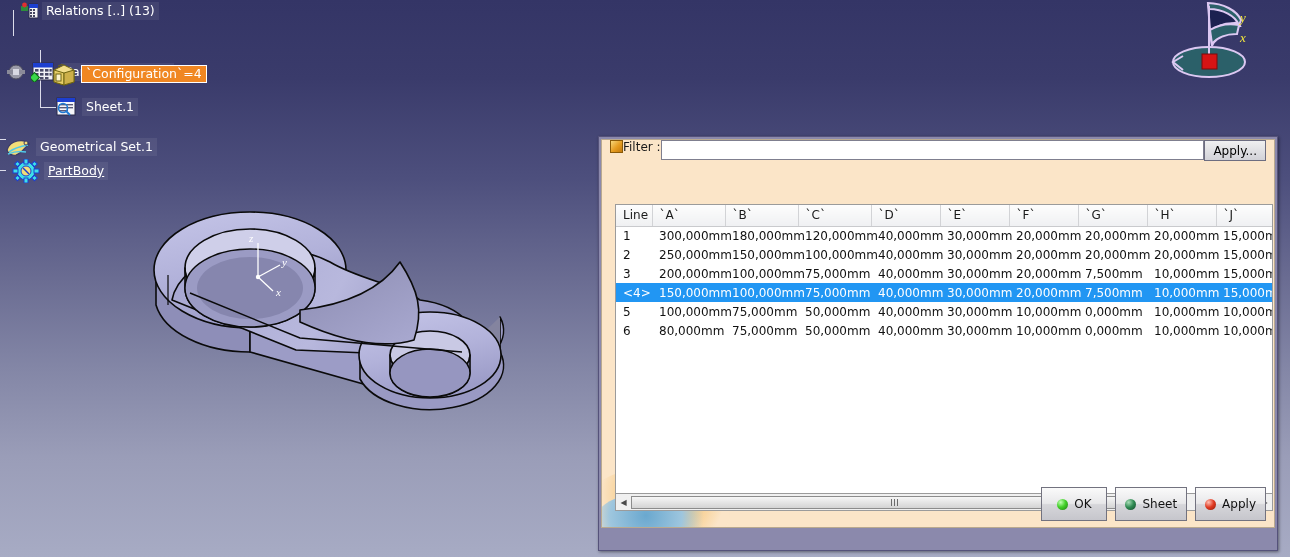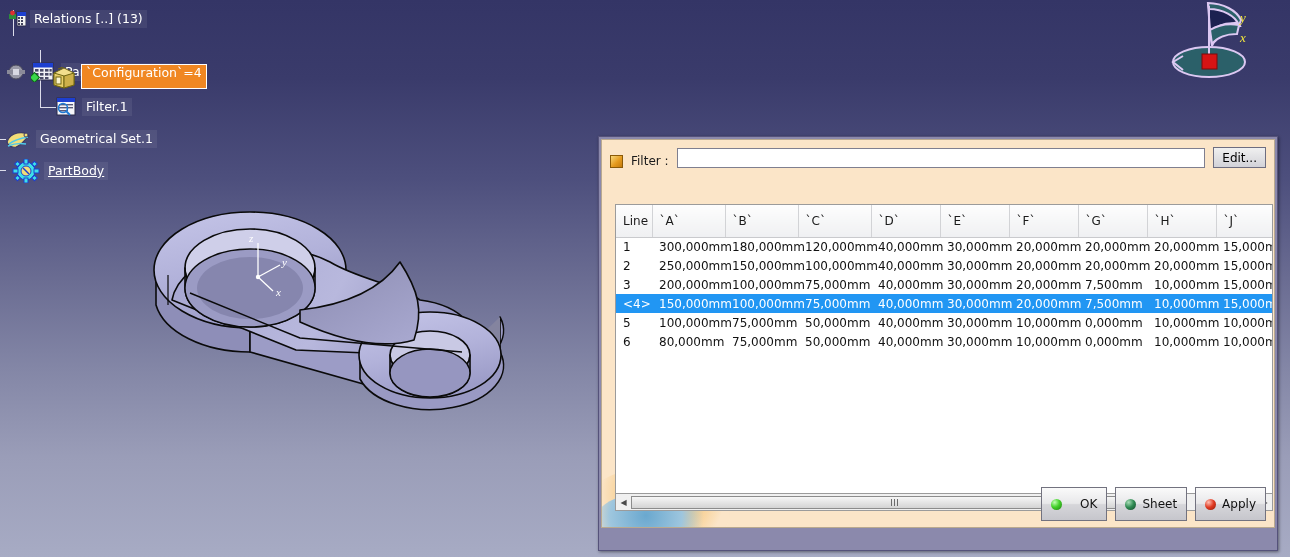--- a/index.html
+++ b/index.html
@@ -52,21 +52,21 @@
   .tree-label {
     color: #ffffff;
     background: rgba(255,255,255,0.07);
     padding: 1px 4px 2px 4px;
     line-height: 15px;
   }
   .tree-label.highlighted {
     background: #f08722;
     color: #ffffff;
     border: 1px solid #ffffff;
-    padding: 0px 4px 8px 4px;
+    padding: 0px 4px 1px 4px;
   }
   .tree-label.underlined { text-decoration: underline; }
 
   .tree-line-v, .tree-line-h {
     position: absolute; background: #dcdcea;
   }
   .tree-line-v { width: 1px; }
   .tree-line-h { height: 1px; }
 
   
@@ -140,24 +140,24 @@
     position: absolute; left: -10px; bottom: -34px;
     width: 120px; height: 70px;
     border-radius: 50%;
     background: radial-gradient(circle at 45% 35%, #6aa8cf 0%, #9ec6de 45%, rgba(251,229,200,0) 72%);
     pointer-events: none;
   }
 
   
   #filter-row {
     position: relative;
-    display: flex; align-items: flex-end;
+    display: flex; align-items: flex-start;
     height: 28px;
     padding: 0 8px;
-    gap: 8px;
+    gap: 0;
   }
   #filter-icon {
     width: 13px; height: 13px;
     background: linear-gradient(135deg, #f7d77a 0%, #e59b1f 55%, #c47a0c 100%);
     border: 1px solid #8a5a08;
     flex: none;
   }
   #filter-label { font-size: 12px; color: #1a1a1a; font-family: "DejaVu Sans", sans-serif; }
   #filter-input {
     flex: 1;
@@ -190,21 +190,21 @@
     overflow: hidden;
   }
   table#grid {
     border-collapse: collapse;
     width: 100%;
     font-family: "DejaVu Sans", sans-serif;
     font-size: 12px;
     table-layout: fixed;
   }
   table#grid th {
-    height: 32px;
+    height: 21px;
     background: linear-gradient(to bottom, #fdfdfd, #eff0f2);
     border-right: 1px solid #d2d3d6;
     border-bottom: 1px solid #c9cacd;
     font-weight: normal;
     text-align: left;
     padding: 0 0 0 7px;
     color: #1b1b1b;
     font-size: 12px;
   }
   table#grid td {
@@ -252,21 +252,21 @@
     position: absolute;
     right: 8px; bottom: 6px;
     display: flex; gap: 8px;
   }
   .dlg-btn {
     height: 22px;
     min-width: 66px;
     padding: 16px 9px;
     background: linear-gradient(to bottom, #fafafa 0%, #e8e8ea 48%, #d6d6da 52%, #c6c6cc 100%);
     border: 1px solid #72727f;
-    display: flex; align-items: center; justify-content: space-between; gap: 6px;
+    display: flex; align-items: center; justify-content: center; gap: 6px;
     font-size: 12px;
     font-family: "DejaVu Sans", sans-serif;
     cursor: pointer;
     color: #111;
   }
   .led { width: 11px; height: 11px; border-radius: 50%; flex: none; }
   .led-ok     { background: radial-gradient(circle at 33% 30%, #c2ffb4 0%, #43d12a 45%, #1d7a10 100%); }
   .led-apply  { background: radial-gradient(circle at 33% 30%, #a9ddb7 0%, #2f8a52 48%, #14452a 100%); }
   .led-cancel { background: radial-gradient(circle at 33% 30%, #ffc0b4 0%, #e03a22 48%, #8b1a08 100%); }
 </style>
@@ -367,21 +367,21 @@
 
   <div id="spec-tree">
 
     <div class="tree-line-v" style="left:13px; top:10px; height:26px;"></div>
     <div class="tree-line-v" style="left:40px; top:50px; height:58px;"></div>
     <div class="tree-line-h" style="left:40px; top:74px; width:16px;"></div>
     <div class="tree-line-h" style="left:40px; top:107px; width:16px;"></div>
     <div class="tree-line-h" style="left:0px; top:139px; width:6px;"></div>
     <div class="tree-line-h" style="left:0px; top:170px; width:6px;"></div>
 
-    <div class="tree-node" style="left:8px; top:2px;margin-top:8px;">
+    <div class="tree-node" style="left:20px; top:2px;">
       <span class="ic ic-relations">
         <svg width="18" height="18" viewBox="0 0 18 18">
           <rect x="1" y="4" width="7" height="5" fill="#2d8c3c"></rect>
           <circle cx="4.5" cy="3" r="2.4" fill="#e03030"></circle>
           <rect x="9" y="2" width="9" height="14" fill="#f2f2f2" stroke="#2a2a4a"></rect>
           <rect x="9" y="2" width="9" height="4" fill="#1d3fd0"></rect>
           <g fill="#44445f">
             <rect x="10" y="7" width="2" height="2"></rect>
               <rect x="13" y="7" width="2" height="2"></rect>
             <rect x="10" y="10" width="2" height="2"></rect>
@@ -445,24 +445,24 @@
           <rect x="3" y="1" width="18" height="4" fill="#1d3fd0"></rect>
           <g fill="#5a5a78">
               <rect x="5" y="7" width="14" height="1.4"></rect>
               <rect x="5" y="10" width="14" height="1.4"></rect>
               <rect x="5" y="13" width="9" height="1.4"></rect>
             </g>
           <circle cx="9" cy="11" r="4.5" fill="none" stroke="#1f7ad4" stroke-width="1.6"></circle>
           <path d="M12,14 L16,18" stroke="#1f7ad4" stroke-width="2"></path>
         </svg>
       </span>
-      <span class="tree-label">Filter.1</span>
+      <span class="tree-label">Sheet.1</span>
     </div>
 
-    <div class="tree-node" style="left:4px; top:128px;">
+    <div class="tree-node" style="left:4px; top:136px;">
       <span class="ic ic-geoset">
         <svg width="28" height="22" viewBox="0 0 28 22">
           <path d="M3,14 C6,4 20,2 25,8 C20,12 18,17 12,19 C8,20 4,18 3,14 Z" fill="#f2dd78" stroke="#3a3a66" stroke-width="1.2"></path>
           <path d="M5,16 C10,12 18,10 24,9" fill="none" stroke="#50c8e8" stroke-width="1.6"></path>
           <path d="M4,18 C9,16 16,15 22,16" fill="none" stroke="#50c8e8" stroke-width="1.4"></path>
           <circle cx="22" cy="7" r="2" fill="#f2dd78" stroke="#3a3a66"></circle>
         </svg>
       </span>
       <span class="tree-label">Geometrical Set.1</span>
     </div>
@@ -493,21 +493,21 @@
 
 
     <div id="dlg-body">
       <div id="dlg-art"></div>
       <div id="dlg-art2"></div>
 
       <div id="filter-row">
         <span id="filter-icon"></span>
         <span id="filter-label">Filter :</span>
         <input id="filter-input" type="text" placeholder="" style="">
-        <button id="edit-btn">Edit...</button>
+        <button id="edit-btn">Apply...</button>
       </div>
 
       <div id="table-wrap">
         <table id="grid">
           <colgroup>
             <col class="c-line">
               <col class="c-val">
               <col class="c-val">
               <col class="c-val">
             <col class="c-val-narrow">

